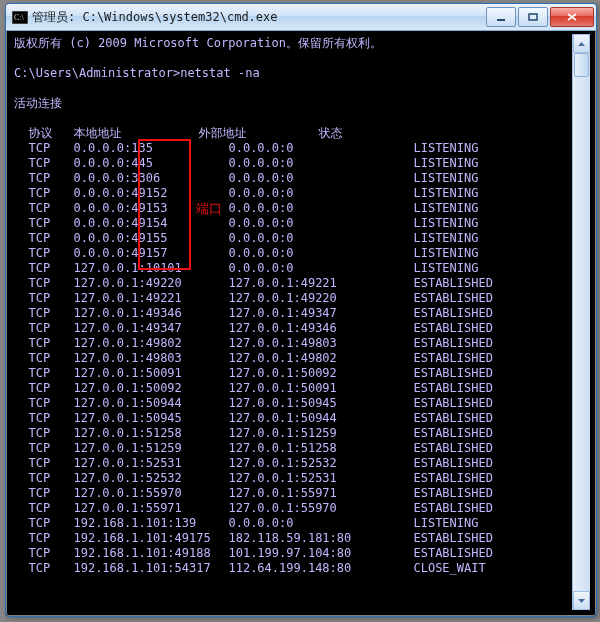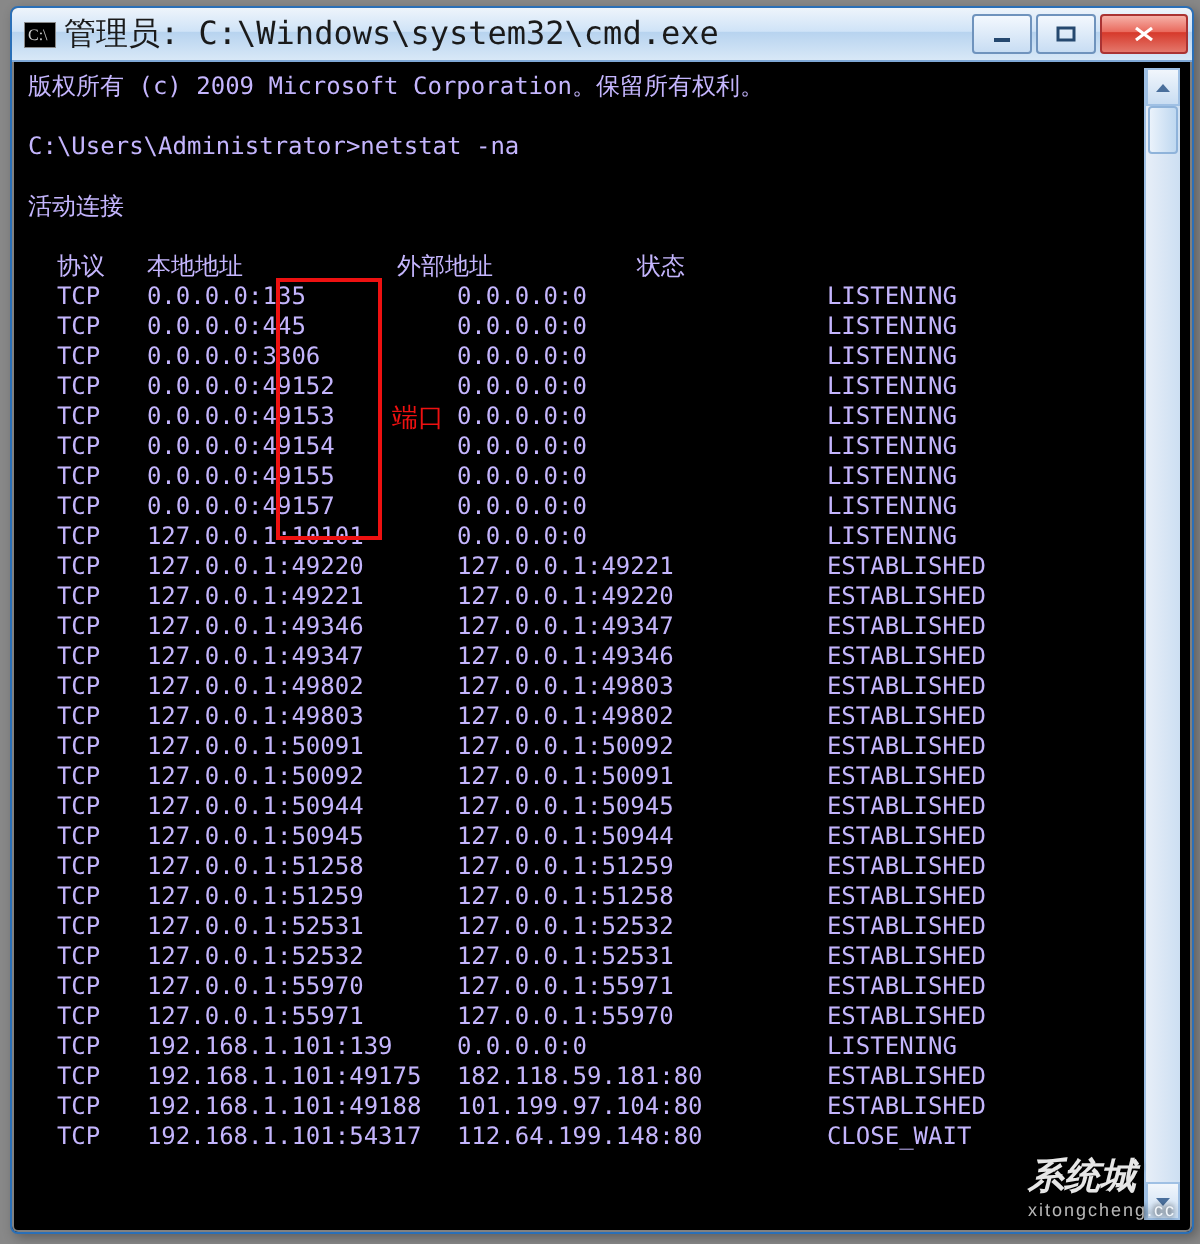--- a/index.html
+++ b/index.html
@@ -1,21 +1,21 @@
 <!DOCTYPE html>
 <html><head>
 <meta charset="utf-8">
 <style>
 html,body{margin:0;padding:0;background:#888;font-family:"SimSun","NSimSun",Consolas,monospace}
 .shot{width:600px;height:622px;position:relative;background:#888;overflow:hidden}
 .win{position:absolute;left:5px;top:3px;width:590px;height:612px;background:#000;border:1px solid #2a6fb7;border-radius:4px;box-shadow:0 0 0 1px rgba(255,255,255,.5) inset,2px 2px 6px rgba(0,0,0,.3);overflow:hidden}
 .titlebar{height:26px;background:linear-gradient(#eef4fb,#cfe3f7 45%,#b7d3ef 46%,#d8e8f7);display:flex;align-items:center;padding:0 2px 0 6px;border-bottom:1px solid #7fa8d6}
 .tb-icon{width:16px;height:13px;margin-right:4px;display:inline-block}
 .tb-icon svg{display:block}
-.tb-title{font-size:16px;color:#1a1a1a;flex:1;white-space:nowrap;overflow:hidden}
+.tb-title{font-size:12px;color:#1a1a1a;flex:1;white-space:nowrap;overflow:hidden}
 .tb-btns{display:flex;gap:2px}
 .tb-btn{width:28px;height:18px;border:1px solid #6f93bd;border-radius:2px;display:flex;align-items:center;justify-content:center;font-size:10px;color:#25486f;background:linear-gradient(#f3f8fe,#c8ddf3)}
 .tb-btn.close{width:42px;background:linear-gradient(#f6b1a8,#e9685b 45%,#d6392b 46%,#e4776b);border-color:#a33;color:#fff}
 .tb-btn svg{display:block}
 .client{position:absolute;left:6px;right:6px;top:30px;bottom:6px;background:#000;display:flex}
 .term{flex:1;color:#c4b5fd;font:12px/15px "NSimSun","SimSun",Consolas,monospace;padding:2px 0 0 2px;white-space:pre;overflow:hidden}
 .scrollbar{width:17px;background:linear-gradient(90deg,#e7eef8,#cddff2);border-left:1px solid #9fc0e4;display:flex;flex-direction:column}
 .sb-btn{height:17px;background:linear-gradient(#f1f6fc,#c9ddf2);border:1px solid #9fc0e4;display:flex;align-items:center;justify-content:center}
 .sb-btn svg{display:block}
 .sb-track{flex:1;position:relative}
@@ -80,18 +80,14 @@
             <svg width="7" height="4">
               <polygon points="0,0 7,0 3.5,4" fill="#4a6f9c"></polygon>
             </svg>
           </div>
     </div>
   </div>
 
   <div class="hilite" style="left:132px;top:135px;width:49px;height:127px"></div>
   <div class="port-label" style="left:190px;top:196px">端口</div>
 
-  <div class="wm">
-    <span>系统城</span>
-    <small>xitongcheng.cc</small>
-  </div>
  </div>
 </div>
 
 </body></html>

